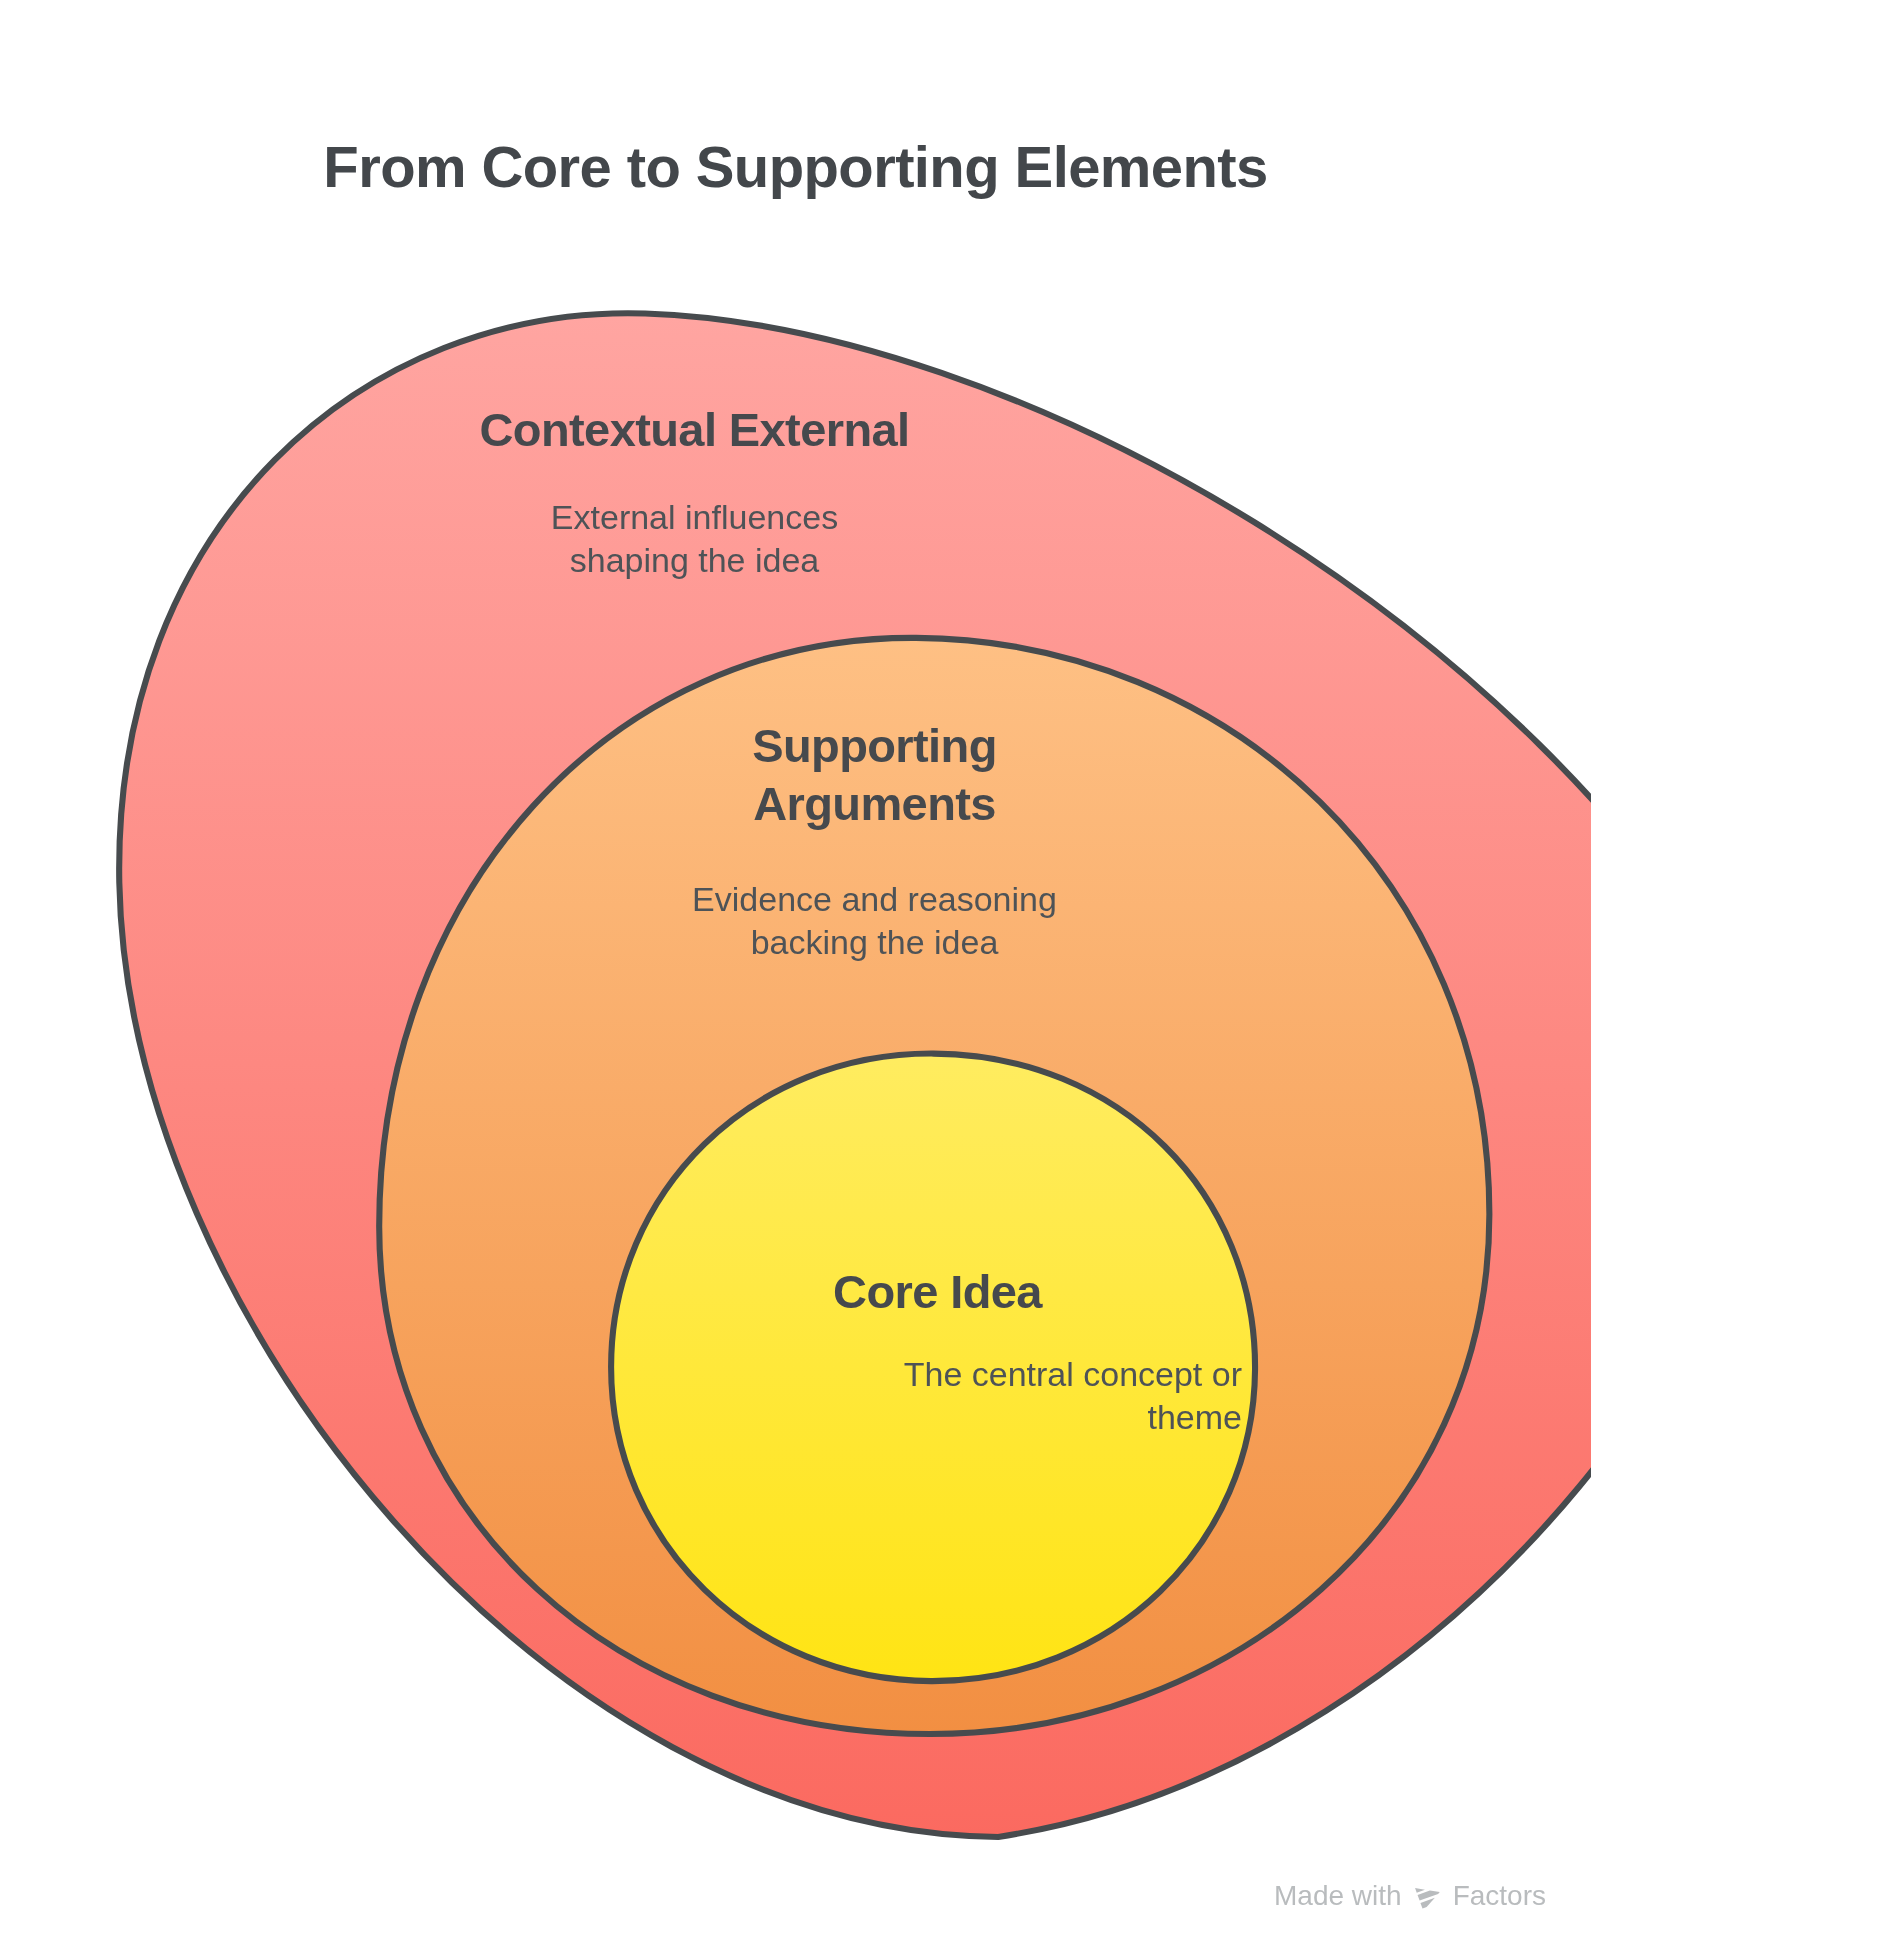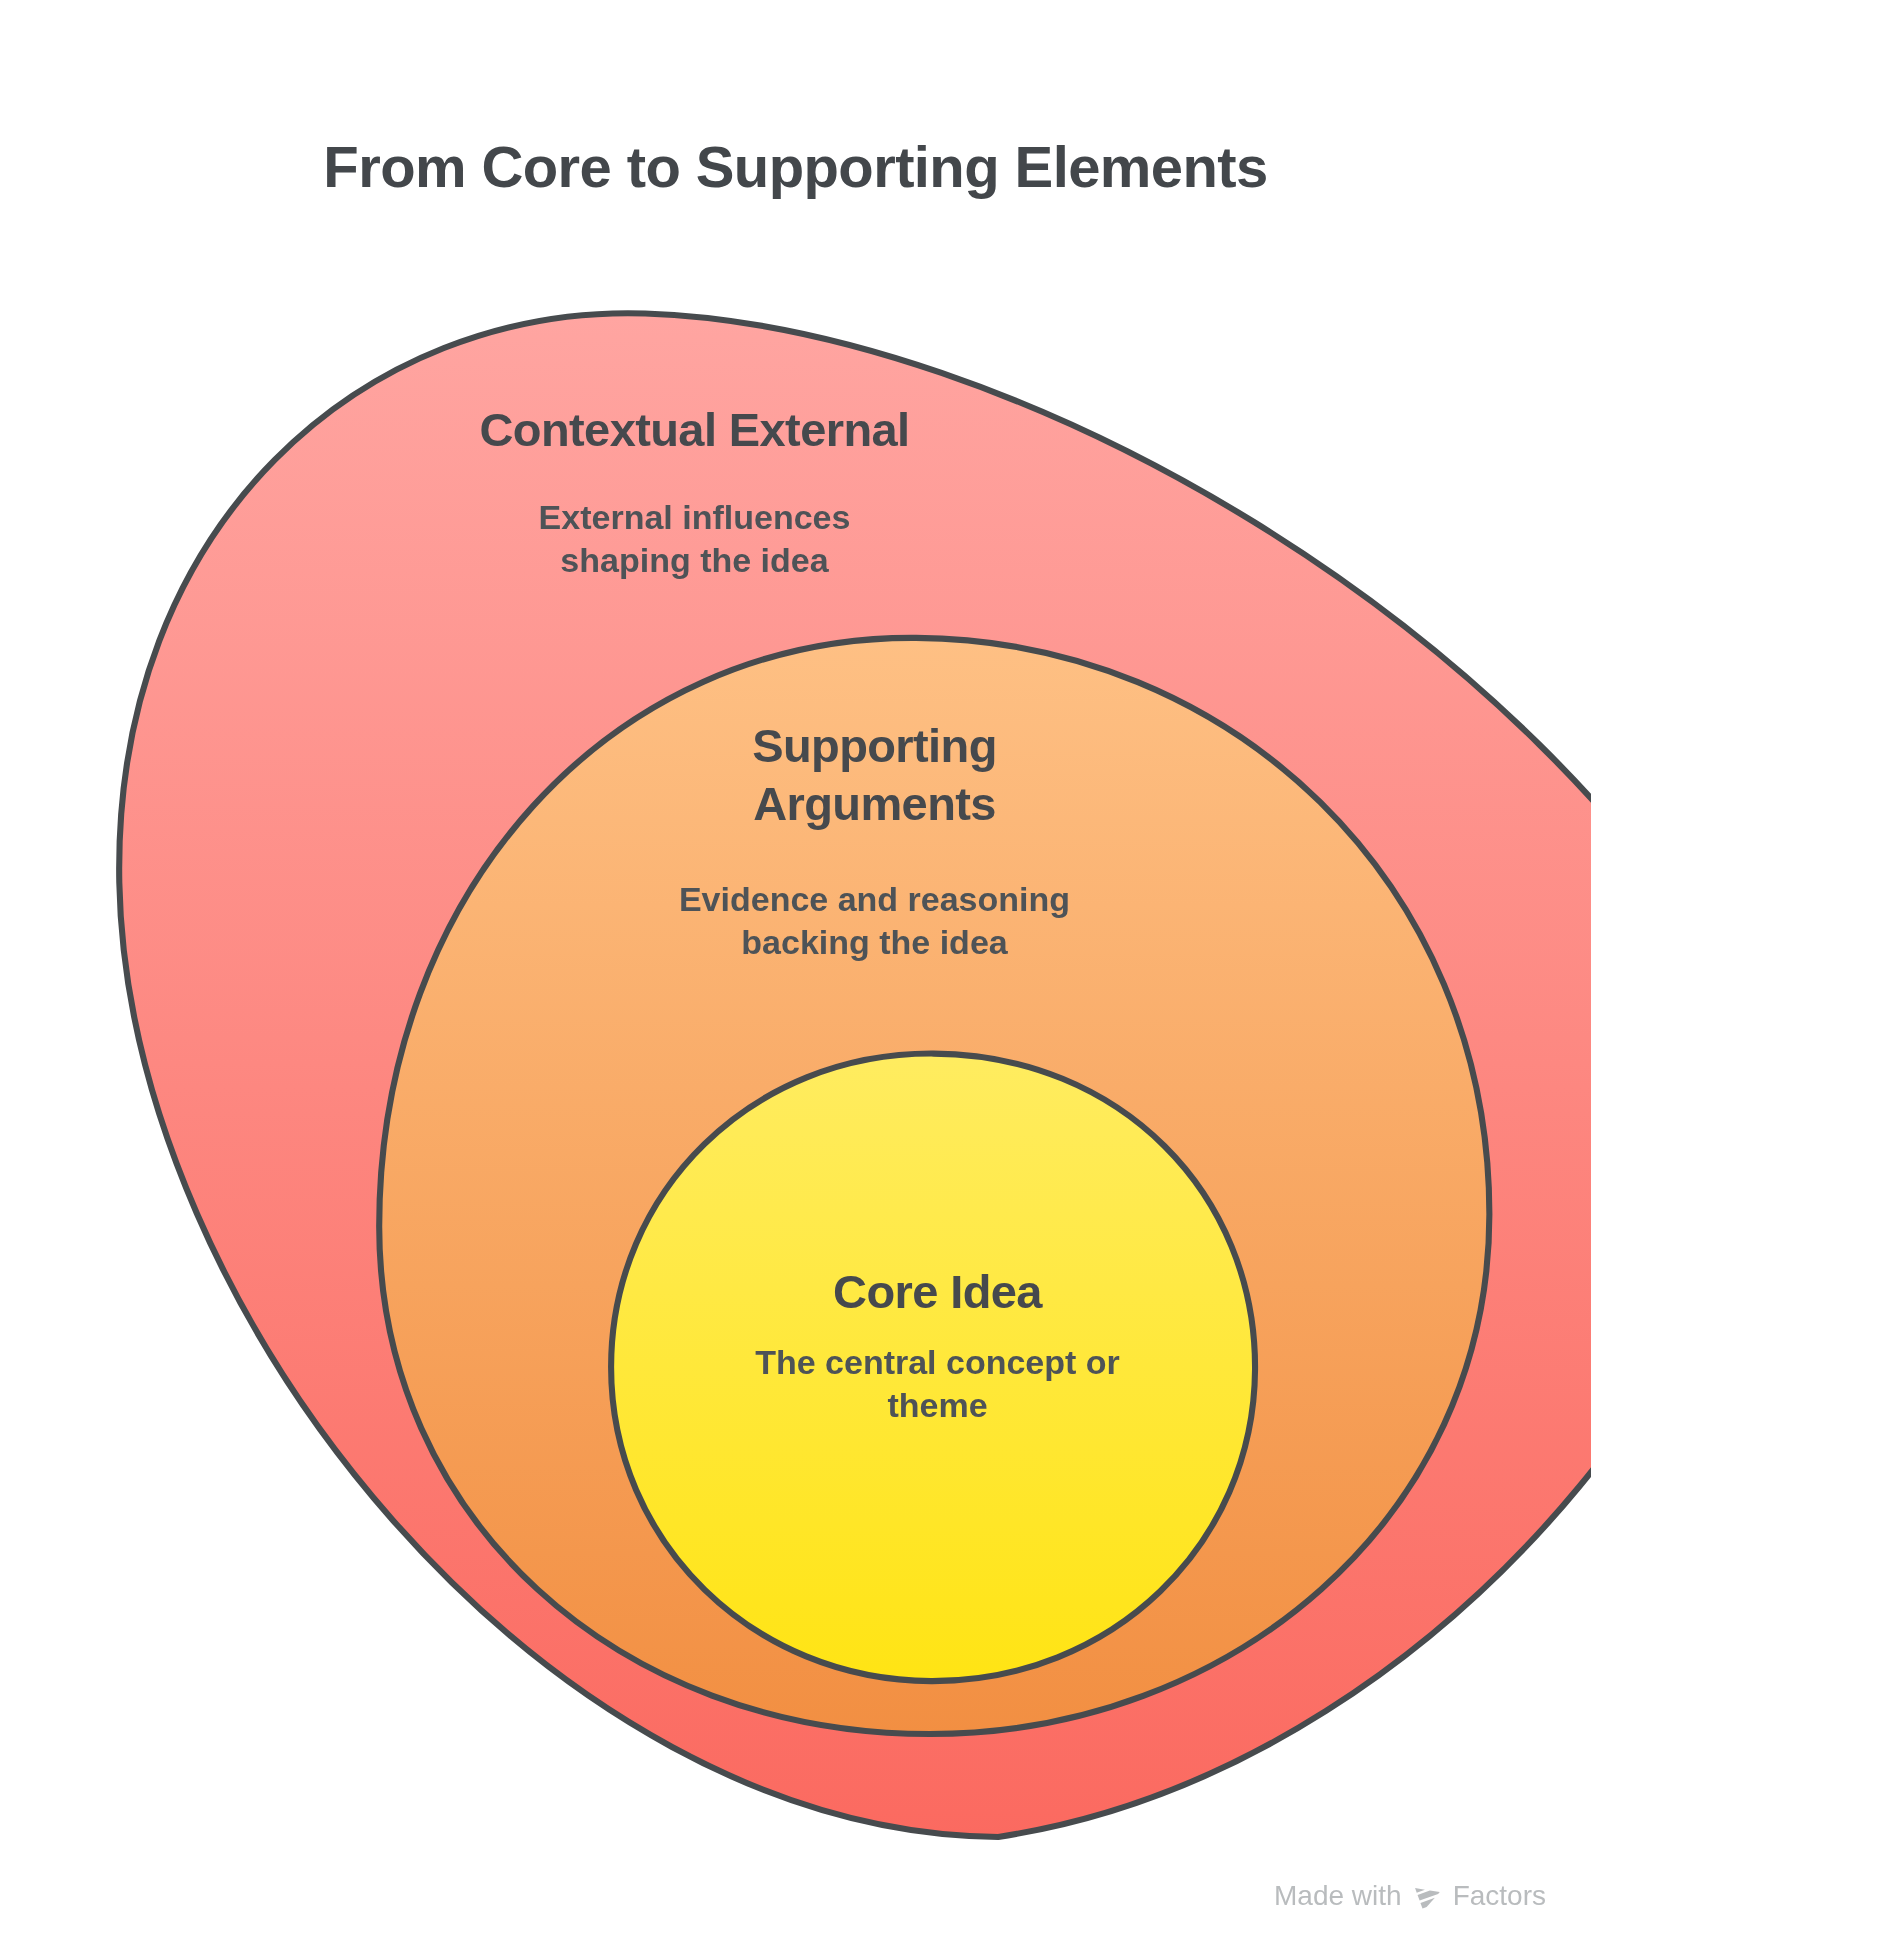--- a/index.html
+++ b/index.html
@@ -17,30 +17,30 @@
     font-size:58px;font-weight:bold;letter-spacing:-0.6px;
     color:var(--c-title,#43474b);
   }
   .label-group{position:absolute;text-align:center;}
   .heading{
     font-size:47px;font-weight:bold;line-height:58px;letter-spacing:-0.6px;
     color:var(--c-heading,#46494d);
   }
   .heading .hline{display:block;}
   .desc{
-    font-size:34px;line-height:43px;font-weight:700;
+    font-size:34px;line-height:43px;font-weight:400;
     color:var(--c-description,#4e5357);
   }
   .desc .dline{display:block;}
   .group-ring1{left:390px;top:401px;width:609px;}
   .group-ring1 .desc{margin-top:37px;}
   .group-ring2{left:570px;top:717px;width:609px;}
   .group-ring2 .desc{margin-top:45px;}
   .group-ring3{left:633px;top:1263px;width:609px;}
-  .group-ring3 .desc{margin-top:20px;}
+  .group-ring3 .desc{margin-top:32px;text-align:right;}
   .watermark{
     position:absolute;right:45px;top:1879px;height:34px;
     display:flex;align-items:center;gap:8.5px;
     font-size:28px;font-weight:400;
     color:var(--c-watermark,#b9bcbe);
   }
   .watermark svg{display:block;}
 </style>
 </head>
 <body>

